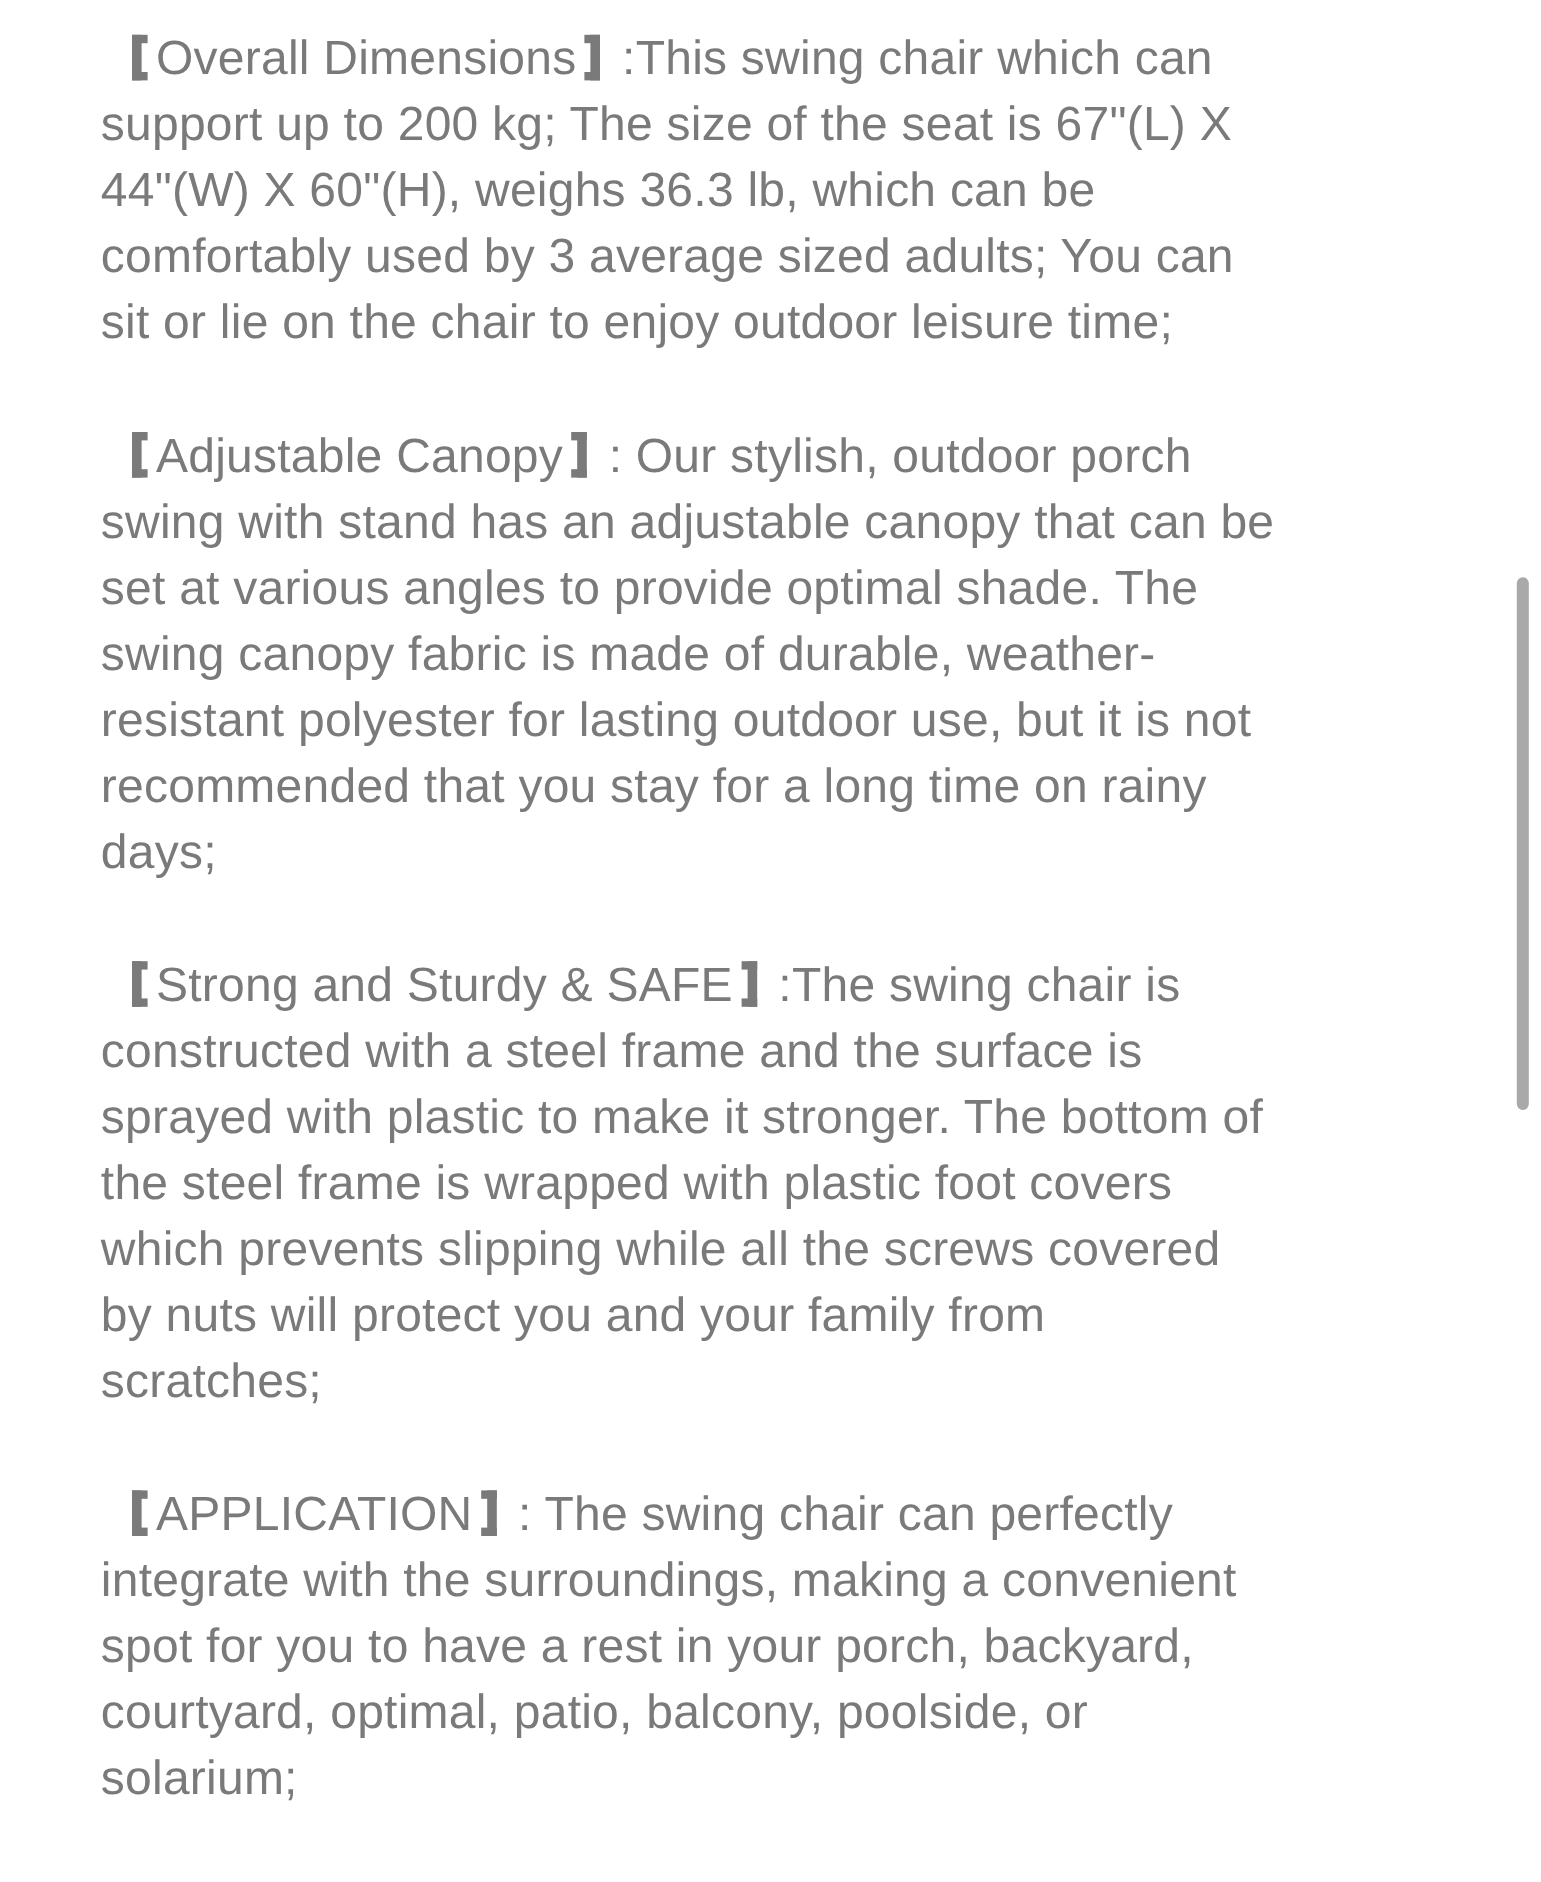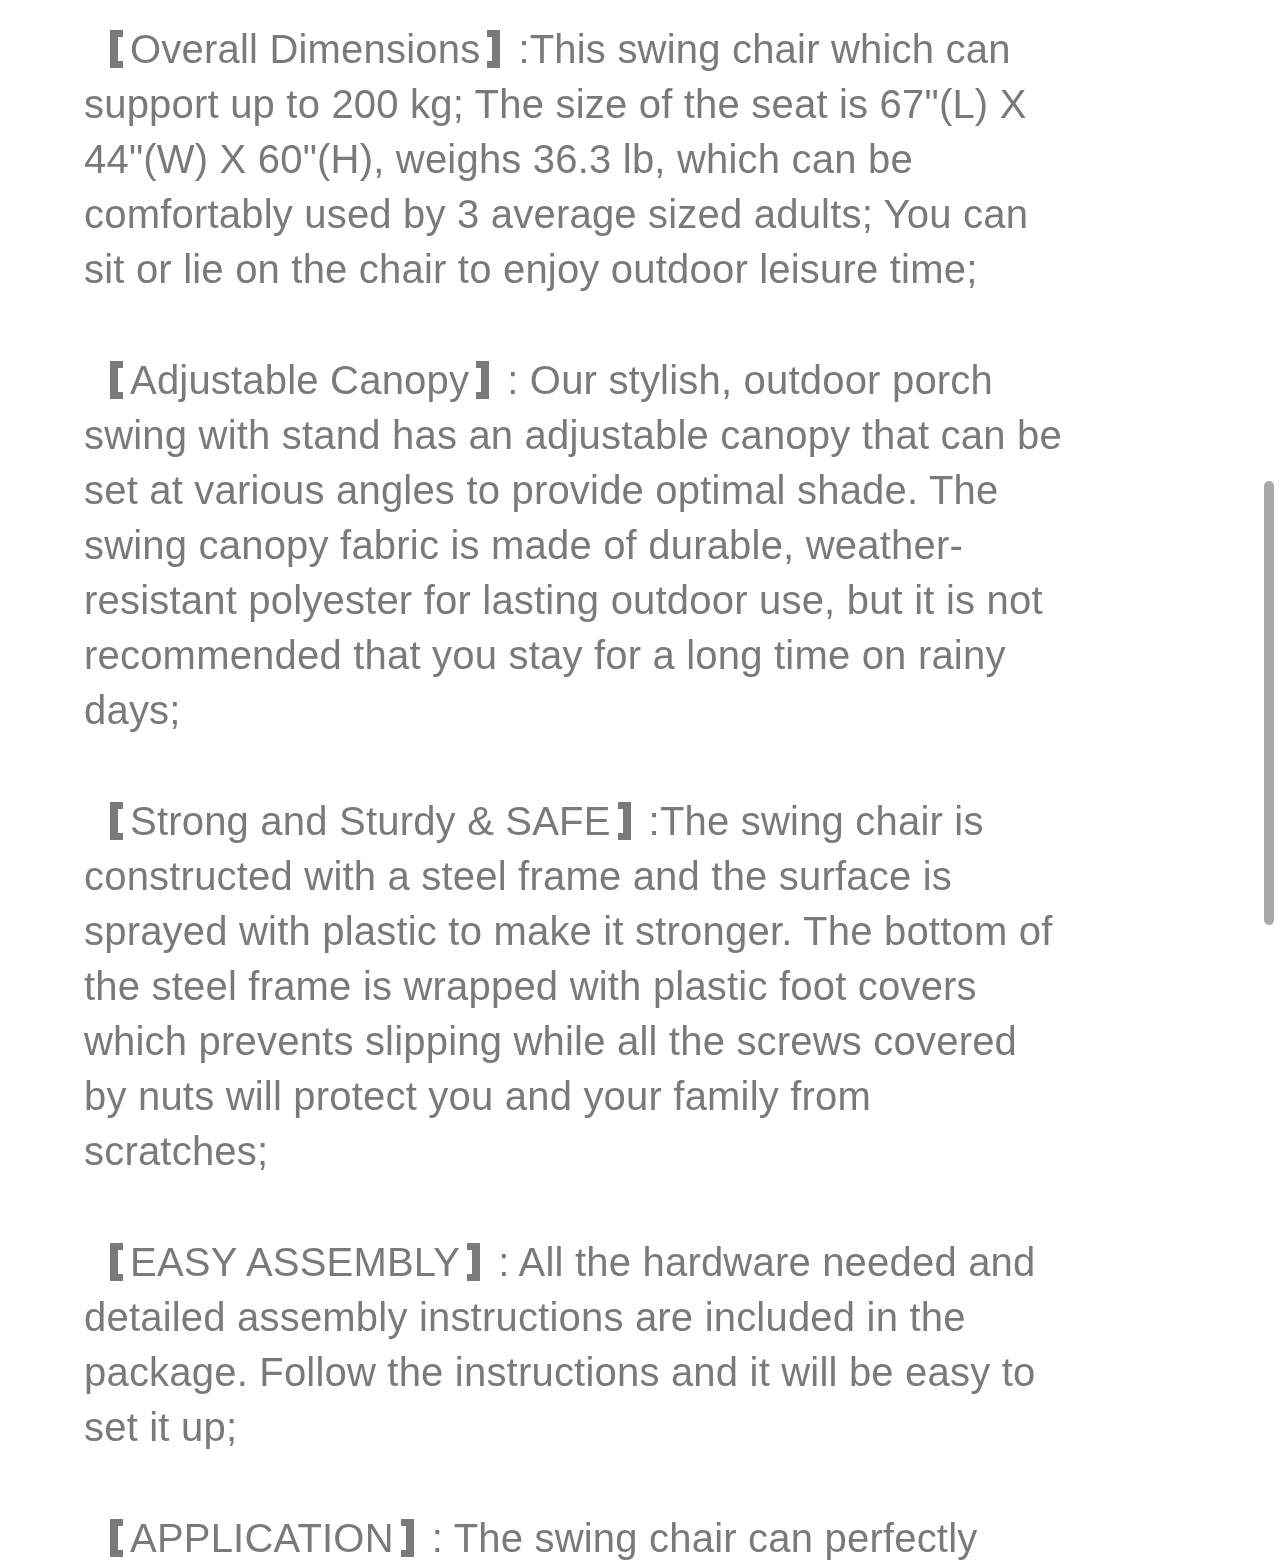--- a/index.html
+++ b/index.html
@@ -61,19 +61,18 @@
 <body>
 
 <div class="content">
 
   <p class="para"><span class="lbr"></span><span>Overall Dimensions</span><span class="rbr"></span><span>:This swing chair which can support up to 200 kg; The size of the seat is 67"(L) X 44"(W) X 60"(H), weighs 36.3 lb, which can be comfortably used by 3 average sized adults; You can sit or lie on the chair to enjoy outdoor leisure time;</span></p>
 
   <p class="para"><span class="lbr"></span><span>Adjustable Canopy</span><span class="rbr"></span><span>: Our stylish, outdoor porch swing with stand has an adjustable canopy that can be set at various angles to provide optimal shade. The swing canopy fabric is made of durable, weather-resistant polyester for lasting outdoor use, but it is not recommended that you stay for a long time on rainy days;</span></p>
 
   <p class="para"><span class="lbr"></span><span>Strong and Sturdy &amp; SAFE</span><span class="rbr"></span><span>:The swing chair is constructed with a steel frame and the surface is sprayed with plastic to make it stronger. The bottom of the steel frame is wrapped with plastic foot covers which prevents slipping while all the screws covered by nuts will protect you and your family from scratches;</span></p>
 
-  <p class="para"><span class="lbr"></span><span>EASY ASSEMBLY</span><span class="rbr"></span><span>: All the hardware needed and detailed assembly instructions are included in the package. Follow the instructions and it will be easy to set it up;</span></p>
 
   <p class="para"><span class="lbr"></span><span>APPLICATION</span><span class="rbr"></span><span>: The swing chair can perfectly integrate with the surroundings, making a convenient spot for you to have a rest in your porch, backyard, courtyard, optimal, patio, balcony, poolside, or solarium;</span></p>
 
 </div>
 
 <div class="scroll-thumb"></div>
 
 </body></html>

